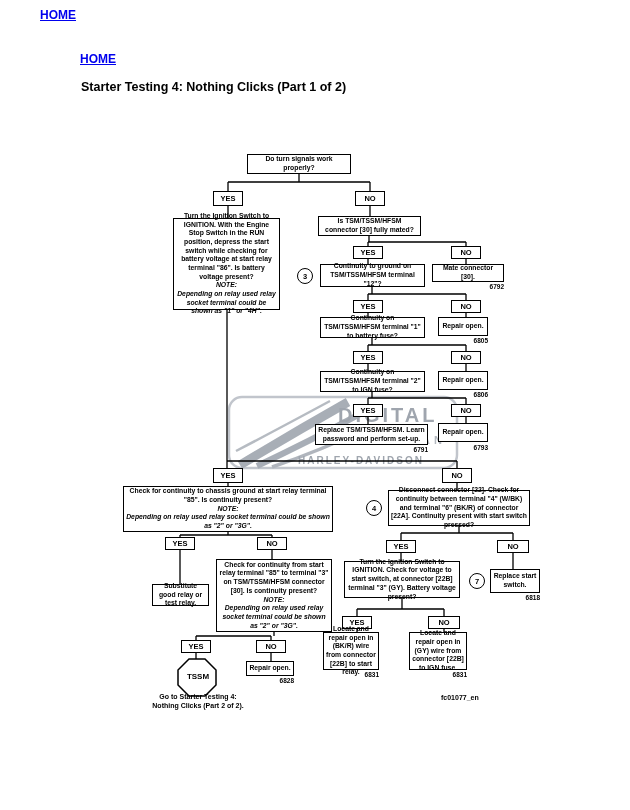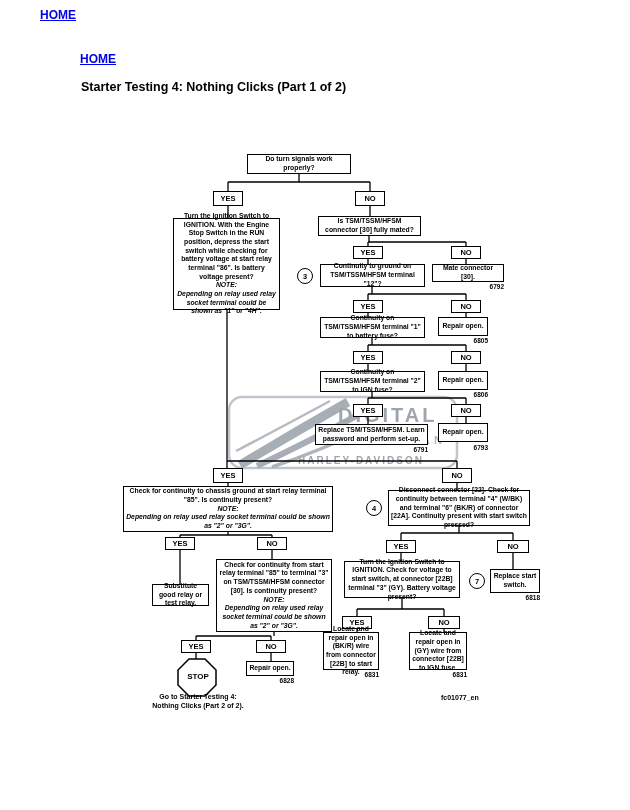--- a/index.html
+++ b/index.html
@@ -153,21 +153,21 @@
 
   <div class="node" style="left:216px;top:559px;width:116px;height:73px;">
     <span>Check for continuity from start relay terminal "85" to terminal "3" on TSM/TSSM/HFSM connector [30]. Is continuity present?</span>
     <span class="note">NOTE:</span>
     <span class="note">Depending on relay used relay socket terminal could be shown as "2" or "3G".</span>
   </div>
 
   <div class="yn" style="left:181px;top:640px;height:13px;">YES</div>
   <div class="yn" style="left:256px;top:640px;height:13px;">NO</div>
 
-  <div class="stoplbl" style="left:178px;top:672px;">STOP</div>
+  <div class="stoplbl" style="left:178px;top:672px;">TSSM</div>
   <div class="node" style="left:246px;top:661px;width:48px;height:15px;">
       <span>Repair open.</span>
     </div>
   <div class="ref" style="left:246px;top:677px;">6828</div>
 
   <div class="goto" style="left:133px;top:692px;">
     <span style="display:block;">Go to Starter Testing 4:</span>
     <span style="display:block;">Nothing Clicks (Part 2 of 2).</span>
   </div>
 

